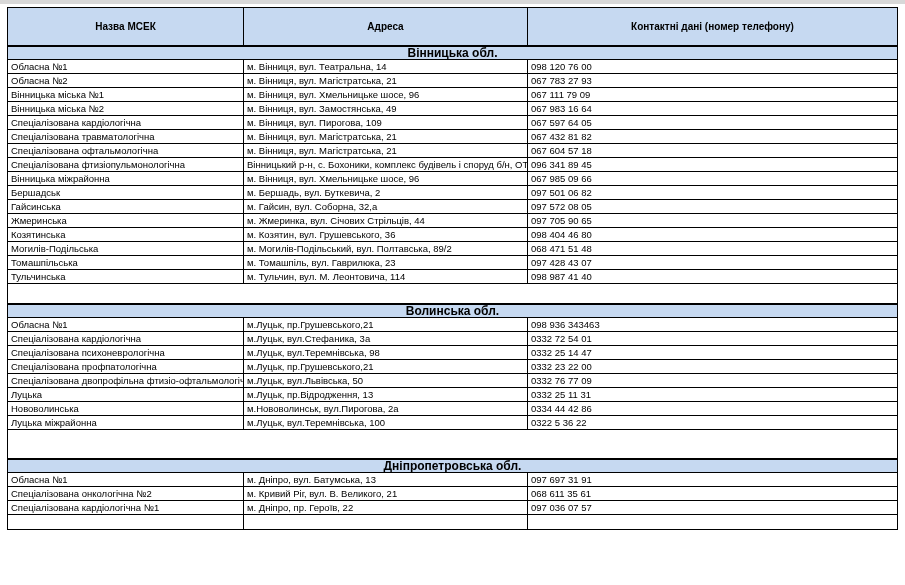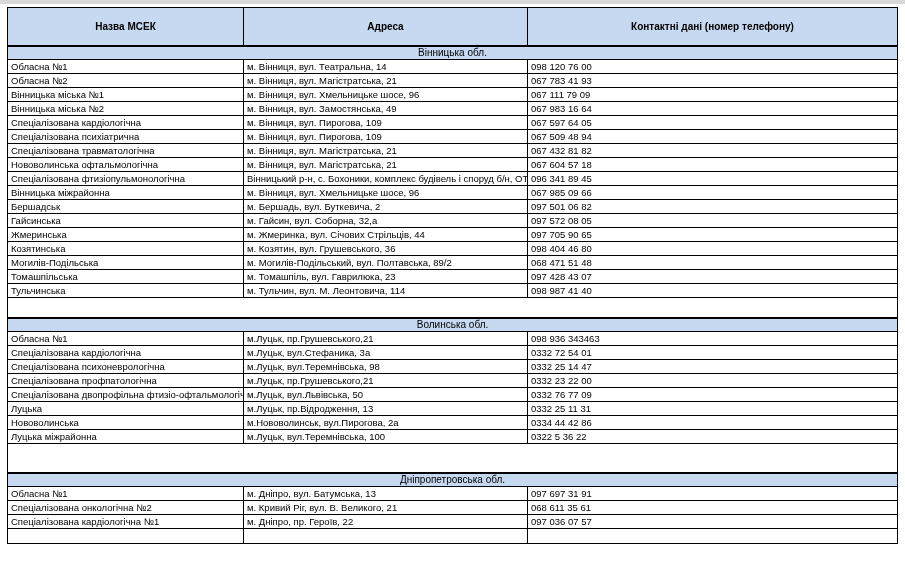--- a/index.html
+++ b/index.html
@@ -24,21 +24,21 @@
     padding:0 3px;color:#000;overflow:hidden;white-space:nowrap;
     vertical-align:middle;
   }
   thead th{
     background:var(--band-bg);
     height:37px;font-size:10px;font-weight:bold;text-align:center;
     border-bottom:2px solid var(--border-c);
   }
   tr.section-row td{
     background:var(--band-bg);
-    font-weight:normal;text-align:center;font-size:10px;
+    font-weight:bold;text-align:center;font-size:12px;
     height:12px;border-top:2px solid var(--border-c);
   }
   tr.data-row td{height:13px;text-align:left;background:#fff;}
   tr.spacer-row td{
     border-top:1px solid var(--border-c);
     border-bottom:none;border-left:1px solid var(--border-c);
     border-right:1px solid var(--border-c);background:#fff;
   }
   tr.spacer-a td{height:19px;}
   tr.spacer-b td{height:28px;}
@@ -67,49 +67,44 @@
         <td colspan="3">Вінницька обл.</td>
       </tr>
       <tr class="data-row">
         <td>Обласна №1</td>
         <td>м. Вінниця, вул. Театральна, 14</td>
         <td>098 120 76 00</td>
       </tr>
       <tr class="data-row">
         <td>Обласна №2</td>
         <td>м. Вінниця, вул. Магістратська, 21</td>
-        <td>067 783 41 93</td>
+        <td>067 783 27 93</td>
       </tr>
       <tr class="data-row">
         <td>Вінницька міська №1</td>
         <td>м. Вінниця, вул. Хмельницьке шосе, 96</td>
         <td>067 111 79 09</td>
       </tr>
       <tr class="data-row">
         <td>Вінницька міська №2</td>
         <td>м. Вінниця, вул. Замостянська, 49</td>
         <td>067 983 16 64</td>
       </tr>
       <tr class="data-row">
         <td>Спеціалізована кардіологічна</td>
         <td>м. Вінниця, вул. Пирогова, 109</td>
         <td>067 597 64 05</td>
       </tr>
       <tr class="data-row">
-        <td>Спеціалізована психіатрична</td>
-        <td>м. Вінниця, вул. Пирогова, 109</td>
-        <td>067 509 48 94</td>
-      </tr>
-      <tr class="data-row">
         <td>Спеціалізована травматологічна</td>
         <td>м. Вінниця, вул. Магістратська, 21</td>
         <td>067 432 81 82</td>
       </tr>
       <tr class="data-row">
-        <td>Нововолинська офтальмологічна</td>
+        <td>Спеціалізована офтальмологічна</td>
         <td>м. Вінниця, вул. Магістратська, 21</td>
         <td>067 604 57 18</td>
       </tr>
       <tr class="data-row">
         <td>Спеціалізована фтизіопульмонологічна</td>
         <td>Вінницький р-н, с. Бохоники, комплекс будівель і споруд б/н, ОТД</td>
         <td>096 341 89 45</td>
       </tr>
       <tr class="data-row">
         <td>Вінницька міжрайонна</td>

